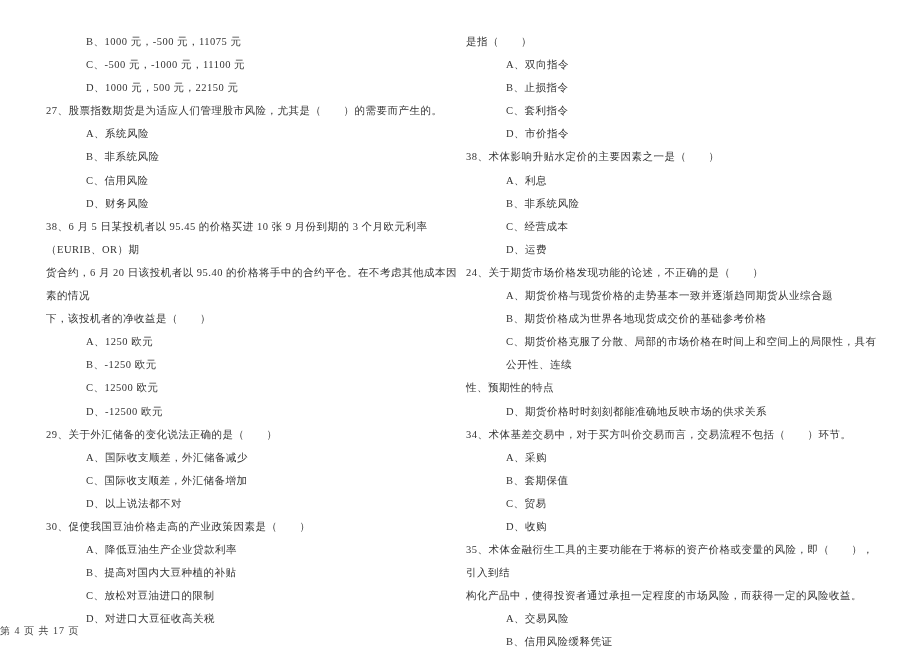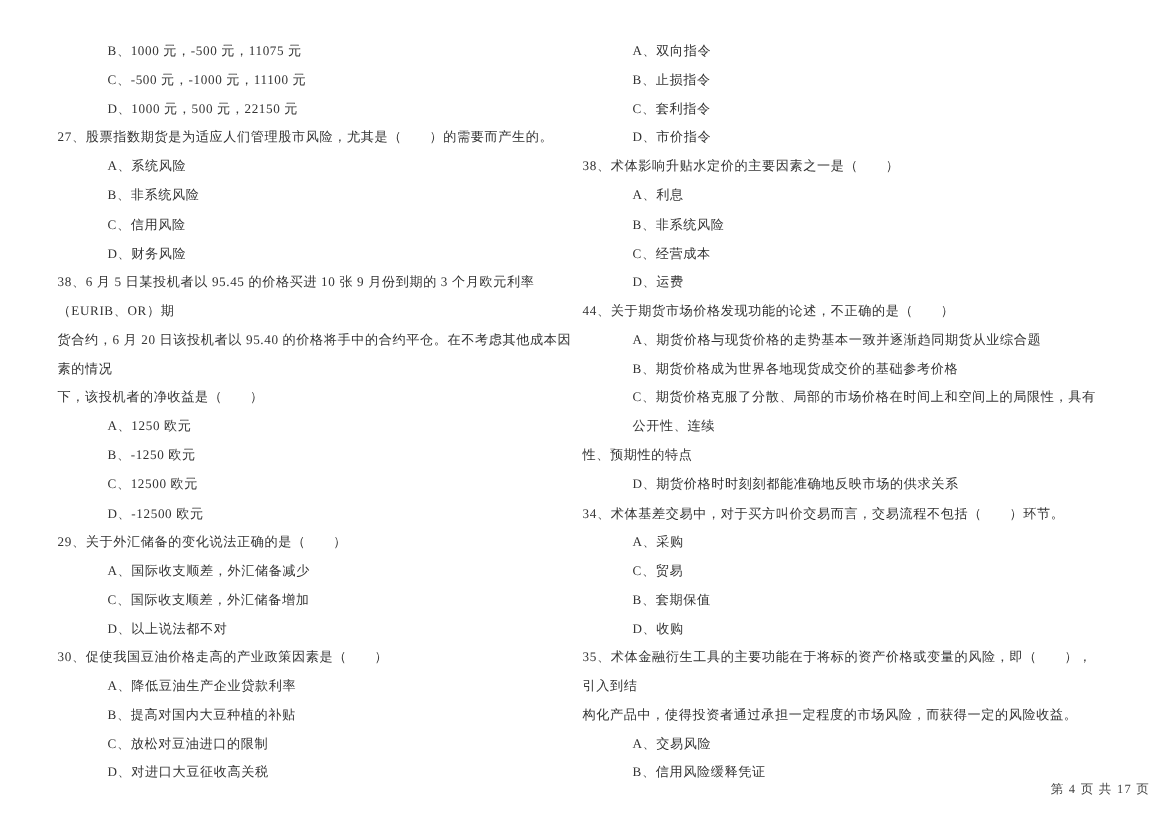--- a/index.html
+++ b/index.html
@@ -35,21 +35,21 @@
       padding-left: 6px;
     }
     .indent-cont {
       padding-left: 6px;
     }
     .footer {
       position: absolute;
       bottom: 12px;
       left: 0;
       right: 0;
-      text-align: right;
+      text-align: left;
       font-size: 10px;
       color: #444;
       letter-spacing: 1px;
     }
   </style>
 </head>
 <body>
 
 <div class="page-container">
 
@@ -75,39 +75,40 @@
     <div class="line indent-opt">D、以上说法都不对</div>
     <div class="line indent-q">30、促使我国豆油价格走高的产业政策因素是（　　）</div>
     <div class="line indent-opt">A、降低豆油生产企业贷款利率</div>
     <div class="line indent-opt">B、提高对国内大豆种植的补贴</div>
     <div class="line indent-opt">C、放松对豆油进口的限制</div>
     <div class="line indent-opt">D、对进口大豆征收高关税</div>
 
   </div>
 
   <div class="column">
+    <div class="line indent-cont">是指（　　）</div>
     <div class="line indent-opt">A、双向指令</div>
     <div class="line indent-opt">B、止损指令</div>
     <div class="line indent-opt">C、套利指令</div>
     <div class="line indent-opt">D、市价指令</div>
     <div class="line indent-q">38、术体影响升贴水定价的主要因素之一是（　　）</div>
     <div class="line indent-opt">A、利息</div>
     <div class="line indent-opt">B、非系统风险</div>
     <div class="line indent-opt">C、经营成本</div>
     <div class="line indent-opt">D、运费</div>
-    <div class="line indent-q">44、关于期货市场价格发现功能的论述，不正确的是（　　）</div>
+    <div class="line indent-q">24、关于期货市场价格发现功能的论述，不正确的是（　　）</div>
     <div class="line indent-opt">A、期货价格与现货价格的走势基本一致并逐渐趋同期货从业综合题</div>
     <div class="line indent-opt">B、期货价格成为世界各地现货成交价的基础参考价格</div>
     <div class="line indent-opt">C、期货价格克服了分散、局部的市场价格在时间上和空间上的局限性，具有公开性、连续</div>
     <div class="line indent-cont">性、预期性的特点</div>
     <div class="line indent-opt">D、期货价格时时刻刻都能准确地反映市场的供求关系</div>
     <div class="line indent-q">34、术体基差交易中，对于买方叫价交易而言，交易流程不包括（　　）环节。</div>
     <div class="line indent-opt">A、采购</div>
+    <div class="line indent-opt">B、套期保值</div>
     <div class="line indent-opt">C、贸易</div>
-    <div class="line indent-opt">B、套期保值</div>
     <div class="line indent-opt">D、收购</div>
     <div class="line indent-q">35、术体金融衍生工具的主要功能在于将标的资产价格或变量的风险，即（　　），引入到结</div>
     <div class="line indent-cont">构化产品中，使得投资者通过承担一定程度的市场风险，而获得一定的风险收益。</div>
     <div class="line indent-opt">A、交易风险</div>
     <div class="line indent-opt">B、信用风险缓释凭证</div>
 
   </div>
 
 </div>
 

